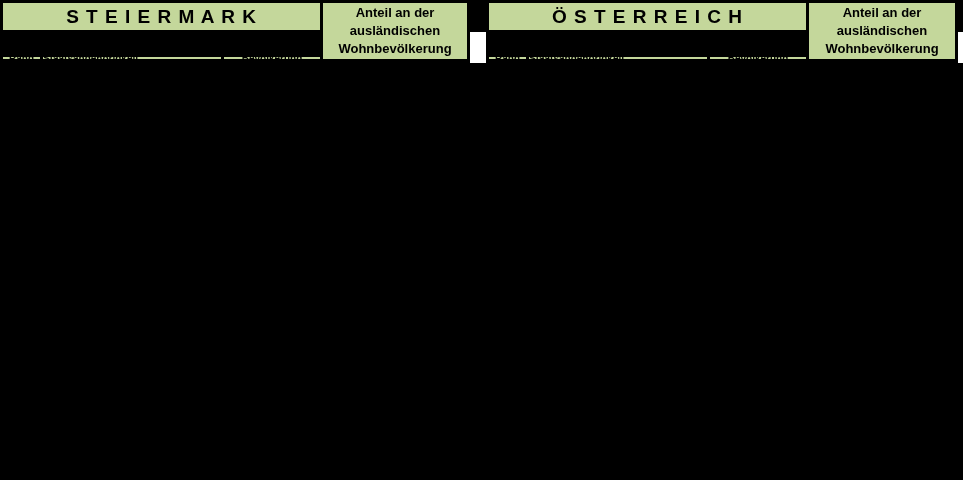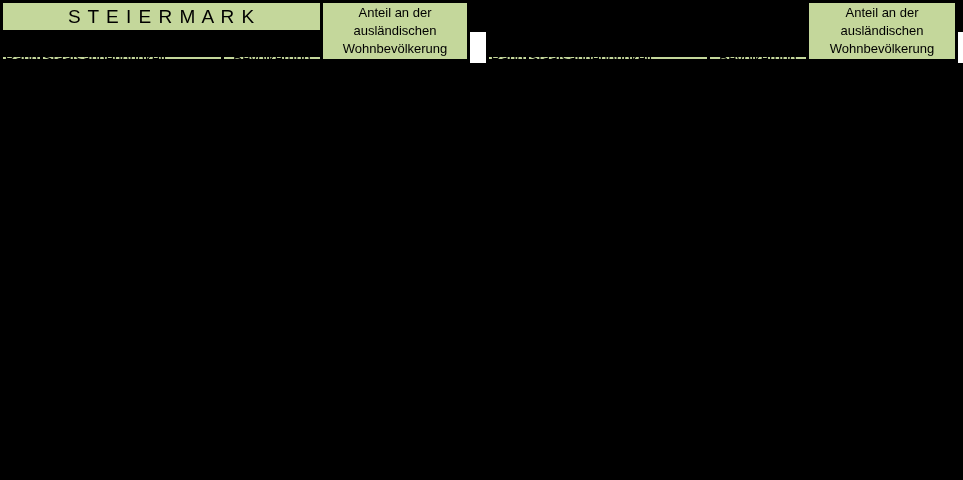--- a/index.html
+++ b/index.html
@@ -29,21 +29,21 @@
     left: 0;
     grid-template-columns: 37px 178px 96px 144px;
   }
   .tbl.right {
     left: 486px;
     grid-template-columns: 37px 178px 96px 146px;
   }
   .cell {
     background: var(--header-fill, #c4d79b);
     color: var(--text, #000);
-    font-weight: normal;
+    font-weight: bold;
     display: flex;
     align-items: center;
     justify-content: center;
     white-space: nowrap;
     overflow: visible;
   }
   .cell.title {
     grid-column: 1 / 4;
     grid-row: 1;
     font-size: 19px;
@@ -51,21 +51,21 @@
   }
   .cell.share {
     grid-column: 4;
     grid-row: 1 / 3;
     flex-direction: column;
     font-size: 13px;
     line-height: 18px;
   }
   .cell.h2 {
     grid-row: 2;
-    font-size: 14px;
+    font-size: 10px;
     margin-top: 24px;
   }
   .cell.h2.staat {
     justify-content: flex-start;
     padding-left: 0;
   }
   .gap-cell {
     position: absolute;
     top: 32px;
     height: 31px;
@@ -91,20 +91,21 @@
       <span>Anteil an der</span>
       <span>ausländischen</span>
       <span>Wohnbevölkerung</span>
     </div>
     <div class="cell h2 rang">Rang</div>
     <div class="cell h2 staat">Staatsangehörigkeit</div>
     <div class="cell h2 bev">Bevölkerung</div>
   </div>
 
   <div class="tbl right">
+    <div class="cell title">Ö S T E R R E I C H</div>
     <div class="cell share">
       <span>Anteil an der</span>
       <span>ausländischen</span>
       <span>Wohnbevölkerung</span>
     </div>
     <div class="cell h2 rang">Rang</div>
     <div class="cell h2 staat">Staatsangehörigkeit</div>
     <div class="cell h2 bev">Bevölkerung</div>
   </div>
 

